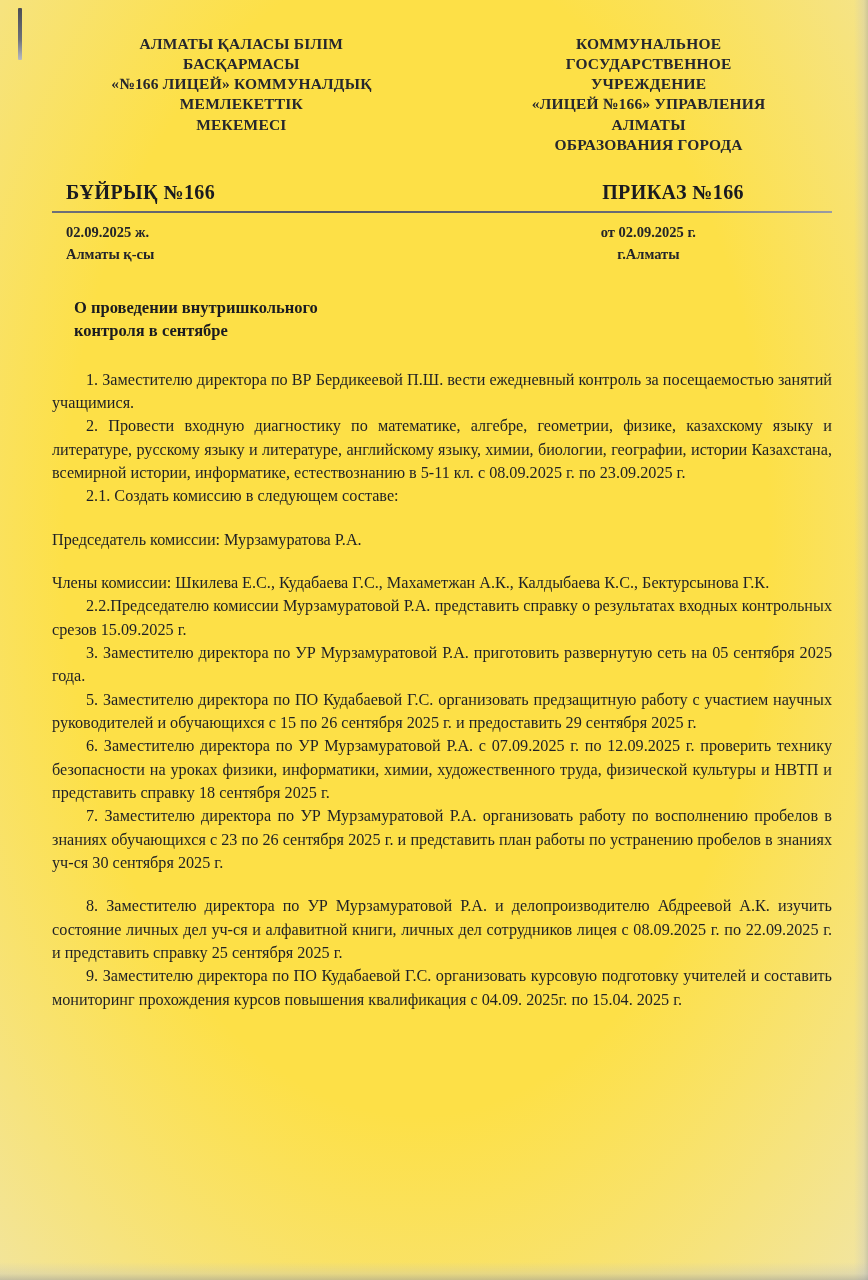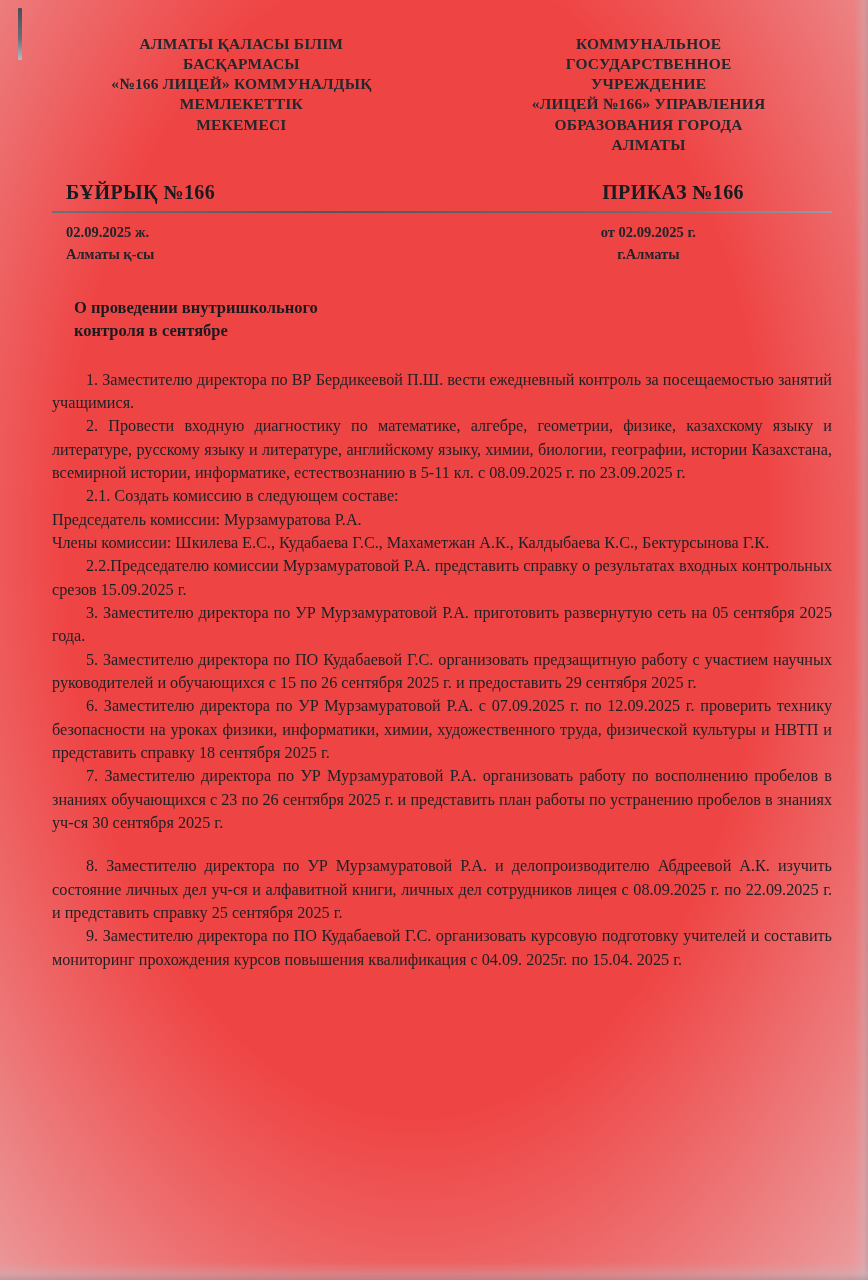--- a/index.html
+++ b/index.html
@@ -10,21 +10,21 @@
   }
   body {
     font-family: "Liberation Serif", "DejaVu Serif", serif;
     color: #1d1d22;
   }
   .page {
     position: relative;
     width: 868px;
     height: 1280px;
     margin: 0 auto;
-    background: #ef4444;
+    background: #fde047;
     overflow: hidden;
     box-sizing: border-box;
   }
   
   .scan-edge-right {
     position: absolute;
     top: 0;
     right: 0;
     width: 14px;
     height: 100%;
@@ -134,21 +134,21 @@
     font-size: 16.2px;
     line-height: 1.44;
     text-align: justify;
     text-justify: inter-word;
     color: #1f2025;
   }
   .body p {
     margin: 0;
     text-indent: 34px;
   }
-  .body p.no-indent { text-indent: 0; }
+  .body p.no-indent { text-indent: 0; margin-top: 20px; }
   .body p.gap { margin-top: 20px; }
 </style>
 </head>
 <body>
 
 <div class="page">
 
   <div class="scan-tint"></div>
   <div class="scan-edge-right"></div>
   <div class="scan-edge-bottom"></div>
@@ -162,22 +162,22 @@
         <div>БАСҚАРМАСЫ</div>
         <div>«№166 ЛИЦЕЙ» КОММУНАЛДЫҚ</div>
         <div>МЕМЛЕКЕТТІК</div>
         <div>МЕКЕМЕСІ</div>
       </div>
       <div class="letterhead-col ru">
         <div>КОММУНАЛЬНОЕ</div>
         <div>ГОСУДАРСТВЕННОЕ</div>
         <div>УЧРЕЖДЕНИЕ</div>
         <div>«ЛИЦЕЙ №166» УПРАВЛЕНИЯ</div>
+        <div>АЛМАТЫ</div>
         <div>ОБРАЗОВАНИЯ ГОРОДА</div>
-        <div>АЛМАТЫ</div>
       </div>
     </div>
 
     <div class="order-row">
       <div class="order-title kk">БҰЙРЫҚ  №166</div>
       <div class="order-title ru">ПРИКАЗ  №166</div>
     </div>
 
     <div class="rule"></div>
 

